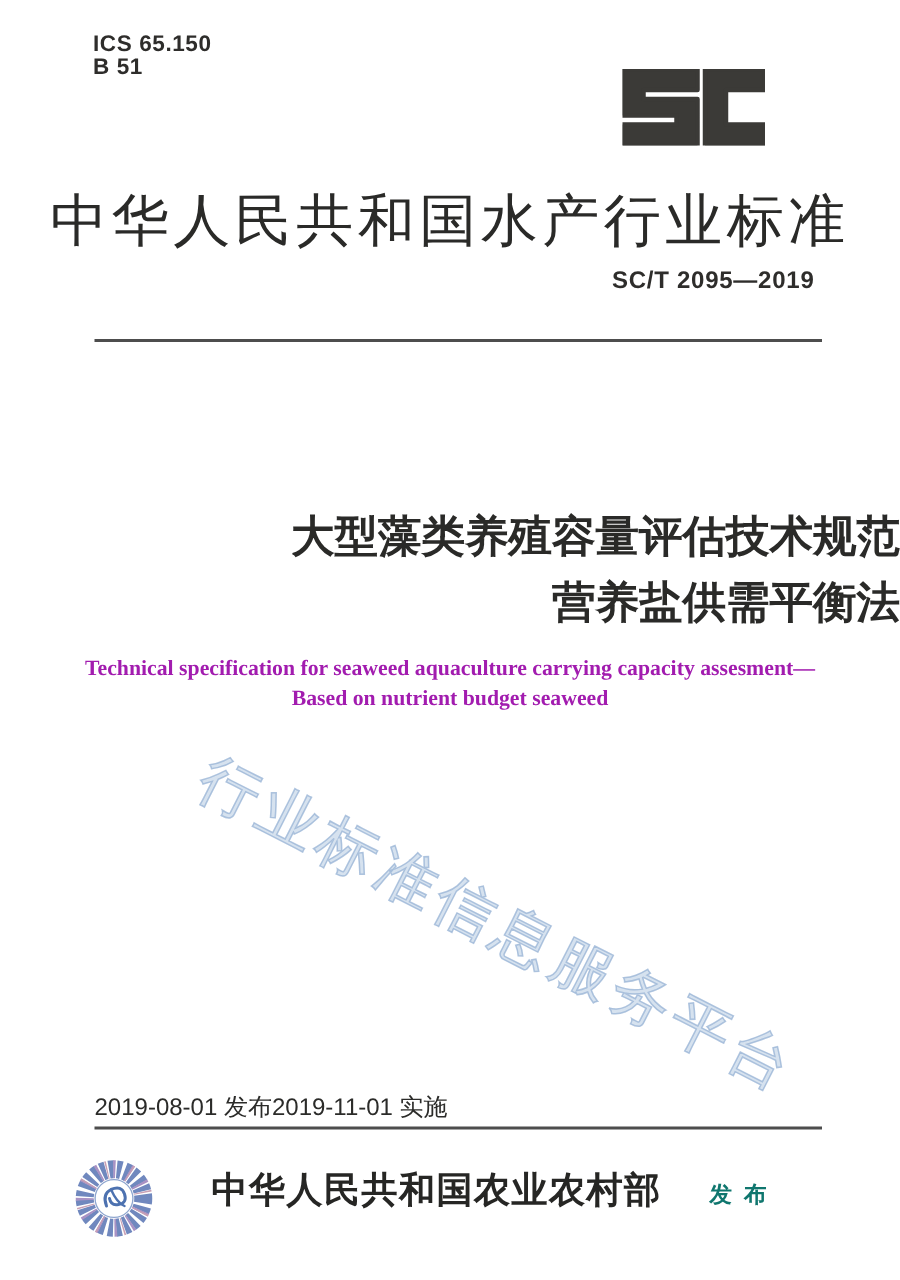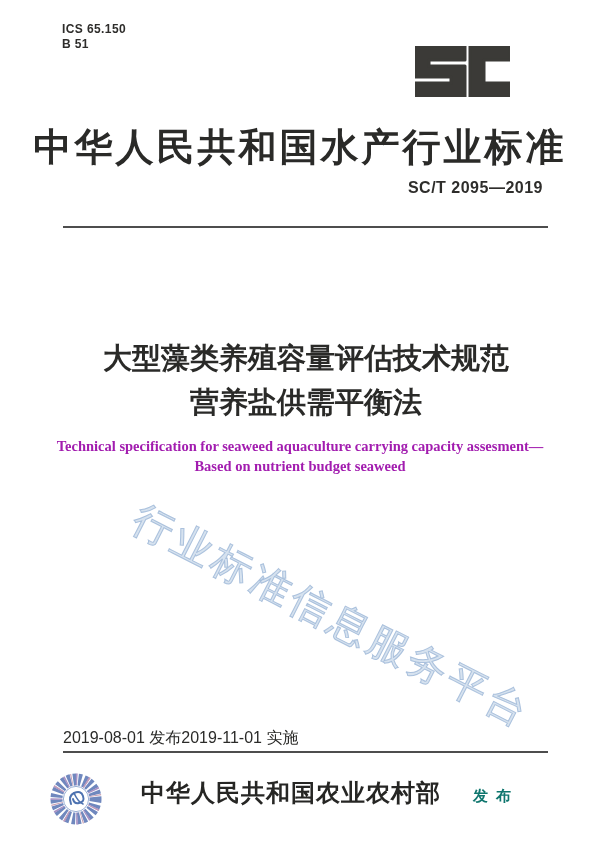--- a/index.html
+++ b/index.html
@@ -2,37 +2,37 @@
 <html><head>
 <meta charset="utf-8">
 <style>
   html,body { margin:0; padding:0; background:#ffffff; }
   .page {
     position:relative; width:600px; height:853px; background:#ffffff;
     overflow:hidden; font-family:"Liberation Sans", sans-serif; color:#2e2d2b;
   }
   .ics {
     position:absolute; left:62px; top:22px;
-    font-size:12px; line-height:15px; letter-spacing:0.4px; font-weight:600;
+    font-size:15px; line-height:15px; letter-spacing:0.4px; font-weight:600;
   }
   .sc-logo { position:absolute; left:415px; top:46px; }
   .national-title {
     position:absolute; left:0; right:0; top:122px; text-align:center;
-    font-size:38px; font-weight:bold; letter-spacing:3px; white-space:nowrap;
+    font-size:38px; font-weight:normal; letter-spacing:3px; white-space:nowrap;
     color:#2a2a28;
   }
   .std-no {
     position:absolute; right:57px; top:179px;
     font-size:16px; font-weight:600; letter-spacing:0.5px;
   }
   .rule { position:absolute; left:63px; width:485px; height:2px; background:#4d4d4d; }
   .rule-top { top:226px; }
   .rule-bottom { top:751px; }
   .cn-title {
-    position:absolute; left:0; right:0; top:336px; text-align:center;
+    position:absolute; left:0; right:0; top:336px; text-align:right;
     font-size:29px; font-weight:bold; line-height:44px; color:#2a2a28;padding-left:12px;
   }
   .en-title {
     position:absolute; left:0; right:0; top:436px; text-align:center;
     font-family:"Liberation Serif", serif; font-size:14.5px; font-weight:bold;
     line-height:20px; color:#a21caf;
   }
   .watermark {
     position:absolute; left:148px; top:492px;
     transform:rotate(27deg); transform-origin:0 0;

